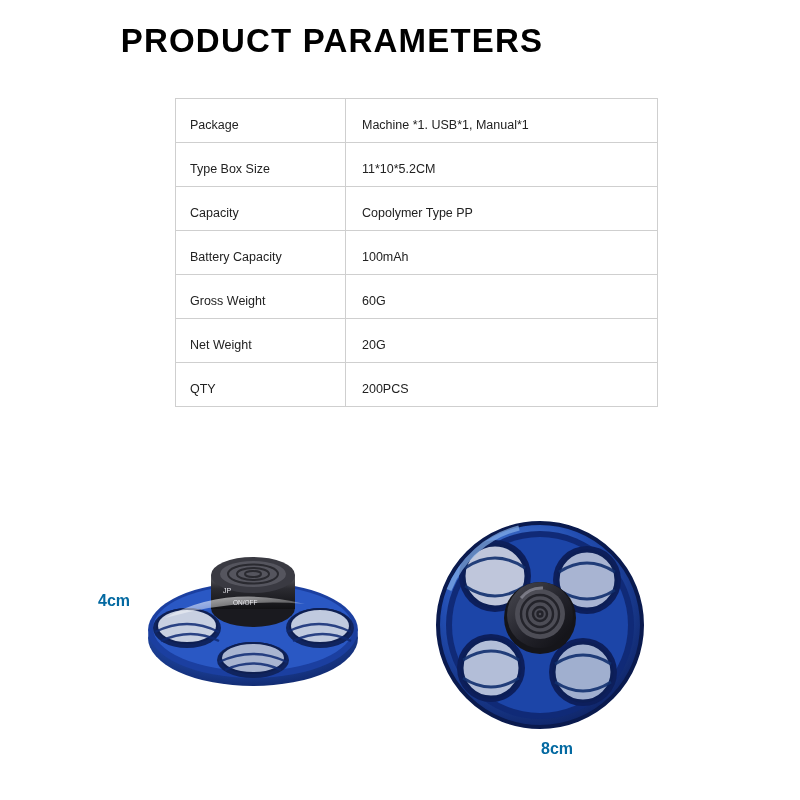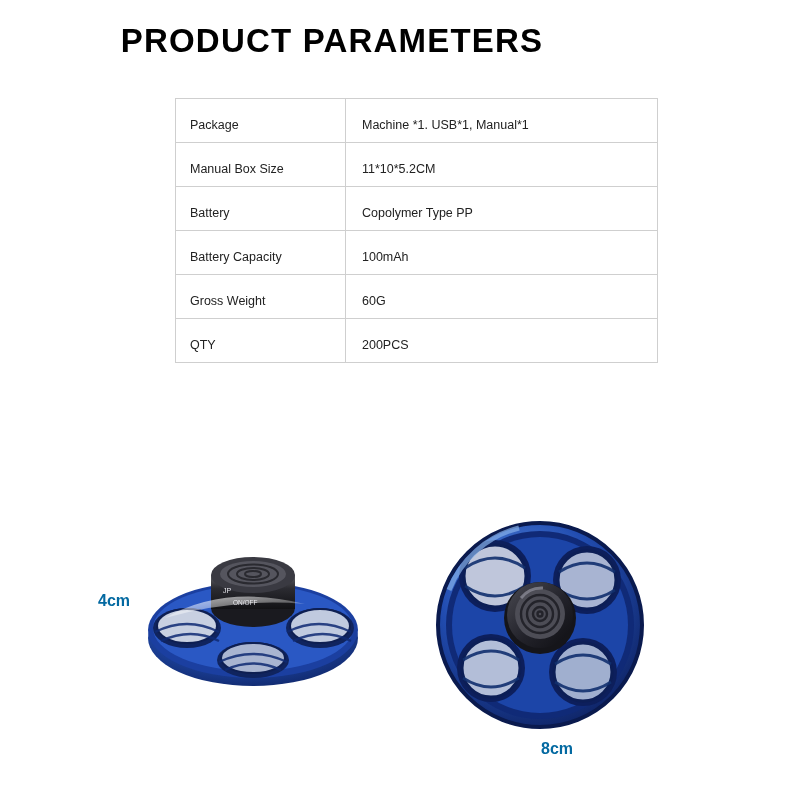--- a/index.html
+++ b/index.html
@@ -102,34 +102,38 @@
 
   <div class="title">PRODUCT PARAMETERS</div>
 
   <table class="spec-table">
     <tbody>
       <tr>
         <td class="k">Package</td>
         <td class="v">Machine *1. USB*1, Manual*1</td>
       </tr>
       <tr>
-        <td class="k">Manual Box Size</td>
+        <td class="k">Type Box Size</td>
         <td class="v">11*10*5.2CM</td>
       </tr>
       <tr>
-        <td class="k">Battery</td>
+        <td class="k">Capacity</td>
         <td class="v">Copolymer Type PP</td>
       </tr>
       <tr>
         <td class="k">Battery Capacity</td>
         <td class="v">100mAh</td>
       </tr>
       <tr>
         <td class="k">Gross Weight</td>
         <td class="v">60G</td>
+      </tr>
+      <tr>
+        <td class="k">Net Weight</td>
+        <td class="v">20G</td>
       </tr>
       <tr>
         <td class="k">QTY</td>
         <td class="v">200PCS</td>
       </tr>
     </tbody>
   </table>
 
   <div class="photos">
 

